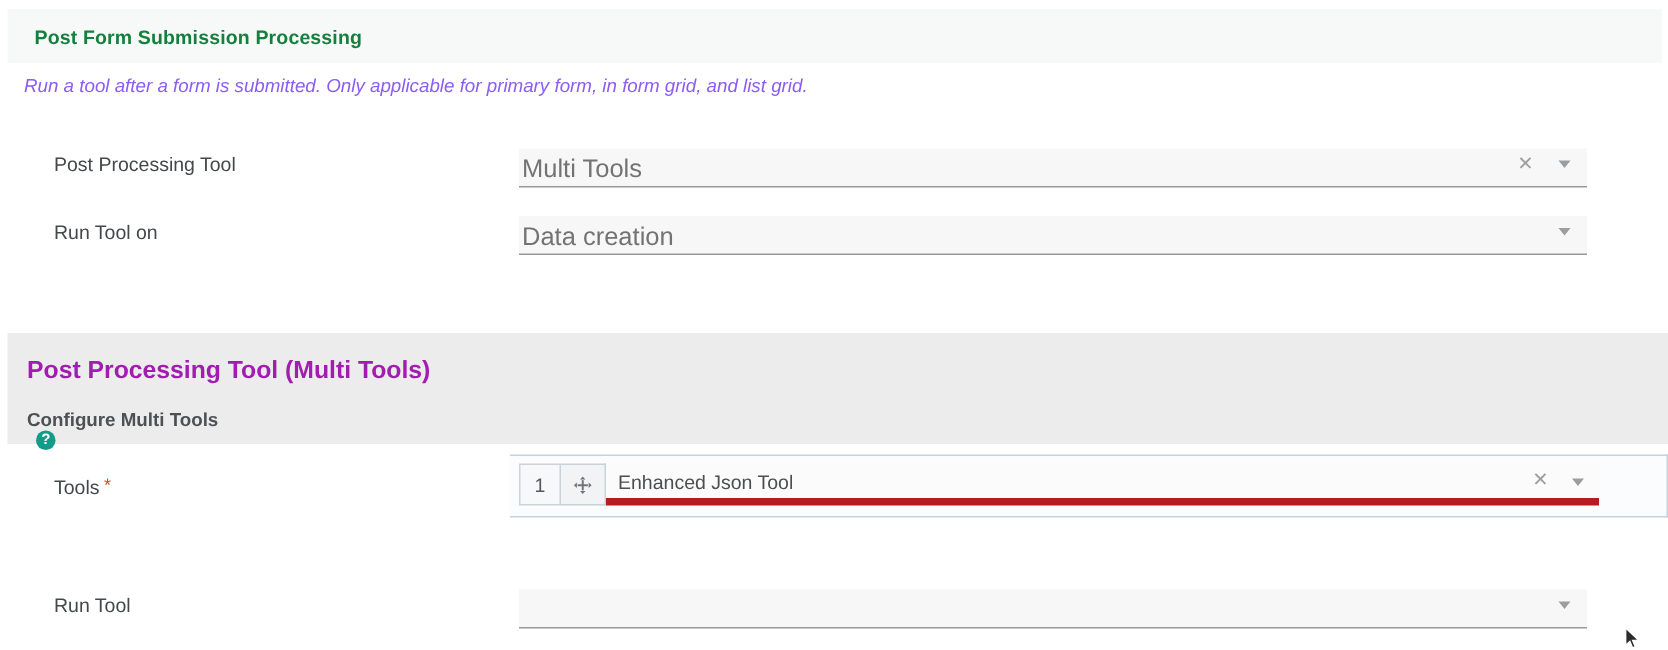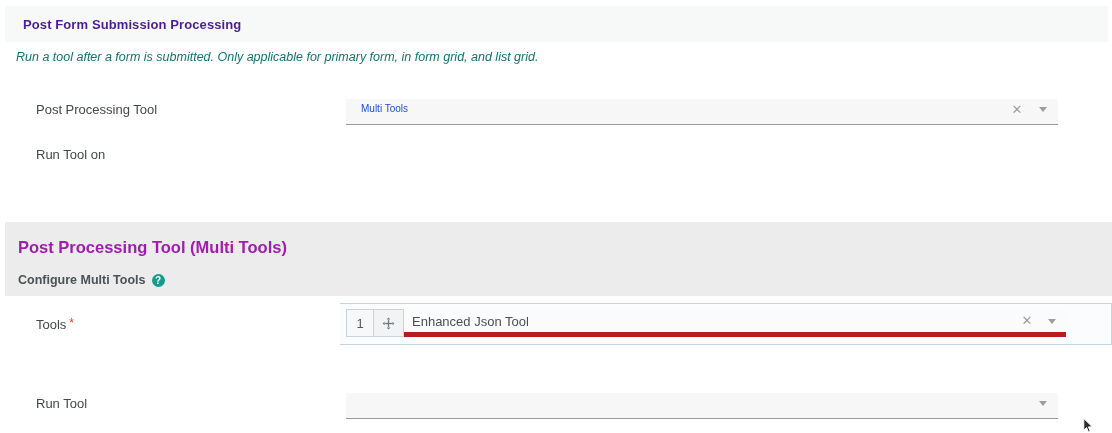--- a/index.html
+++ b/index.html
@@ -25,31 +25,31 @@
     width: 1103px;
     height: 36px;
     background: #f7f8f8;
     display: flex;
     align-items: center;
   }
   .section-band-light .section-title {
     margin-left: 18px;
     font-size: 13px;
     font-weight: bold;
-    color: #4c1d95;
+    color: #15803d;
     letter-spacing: 0.1px;
   }
 
   .section-desc {
     position: absolute;
     left: 16px;
     top: 50px;
     font-size: 12.5px;
     font-style: italic;
-    color: #0f766e;
+    color: #8b5cf6;
   }
 
   
   .form-row {
     position: absolute;
     left: 0;
     width: 1112px;
     height: 30px;
   }
   .form-label {
@@ -76,24 +76,23 @@
     width: 712px;
     height: 26px;
     background: #f7f7f7;
     border-bottom: 1px solid #9a9a9a;
     box-sizing: border-box;
   }
   .select-value {
     position: absolute;
     left: 2px;
     top: 4px;
-    font-size: 10px;
-    color: #1d4ed8;
+    font-size: 17px;
+    color: #737373;
     white-space: nowrap;
-    margin-left: 13px;
   }
   .select-clear {
     position: absolute;
     right: 34px;
     top: 3px;
     width: 14px;
     height: 16px;
     color: #9b9fa2;
     font-size: 13px;
     line-height: 16px;
@@ -131,21 +130,22 @@
     color: #a21caf;
   }
   .section-band-grey .sub-title {
     position: absolute;
     left: 13px;
     top: 51px;
     font-size: 12.5px;
     font-weight: bold;
     color: #4c5154;
     display: flex;
-    align-items: flex-end;
+    align-items: flex-start;
+    flex-direction: column;
   }
   .help-icon {
     display: inline-block;
     width: 13px;
     height: 13px;
     border-radius: 50%;
     background: #159b8a;
     color: #ffffff;
     font-size: 10px;
     font-weight: bold;
@@ -244,20 +244,24 @@
   <span class="form-label">Post Processing Tool</span>
   <div class="select-control">
     <span class="select-value">Multi Tools</span>
     <span class="select-clear">✕</span>
     <span class="select-caret"></span>
   </div>
 </div>
 
 <div class="form-row" style="top:144px;">
   <span class="form-label">Run Tool on</span>
+  <div class="select-control">
+    <span class="select-value">Data creation</span>
+    <span class="select-caret"></span>
+  </div>
 </div>
 
 <div class="section-band-grey">
   <div class="big-title">Post Processing Tool (Multi Tools)</div>
   <div class="sub-title">
     <span>Configure Multi Tools</span>
     <span class="help-icon">?</span>
   </div>
 </div>
 

